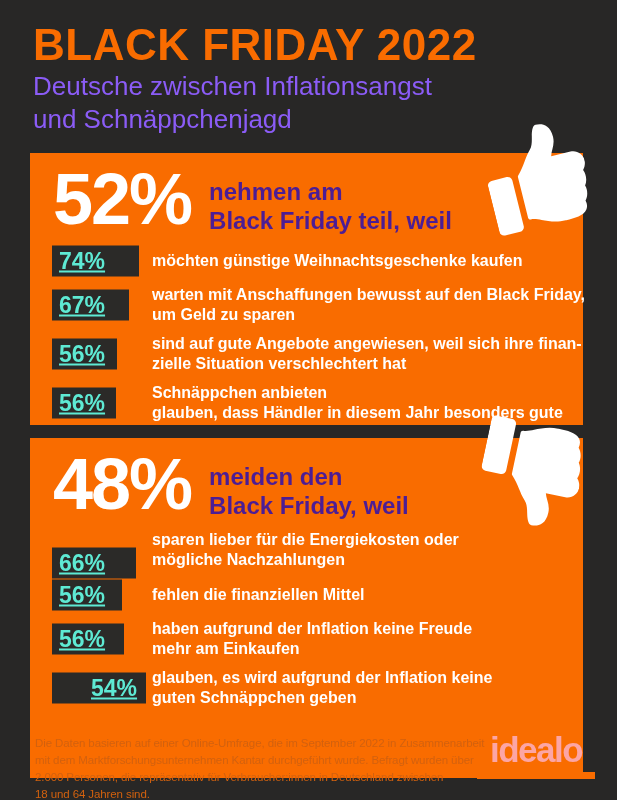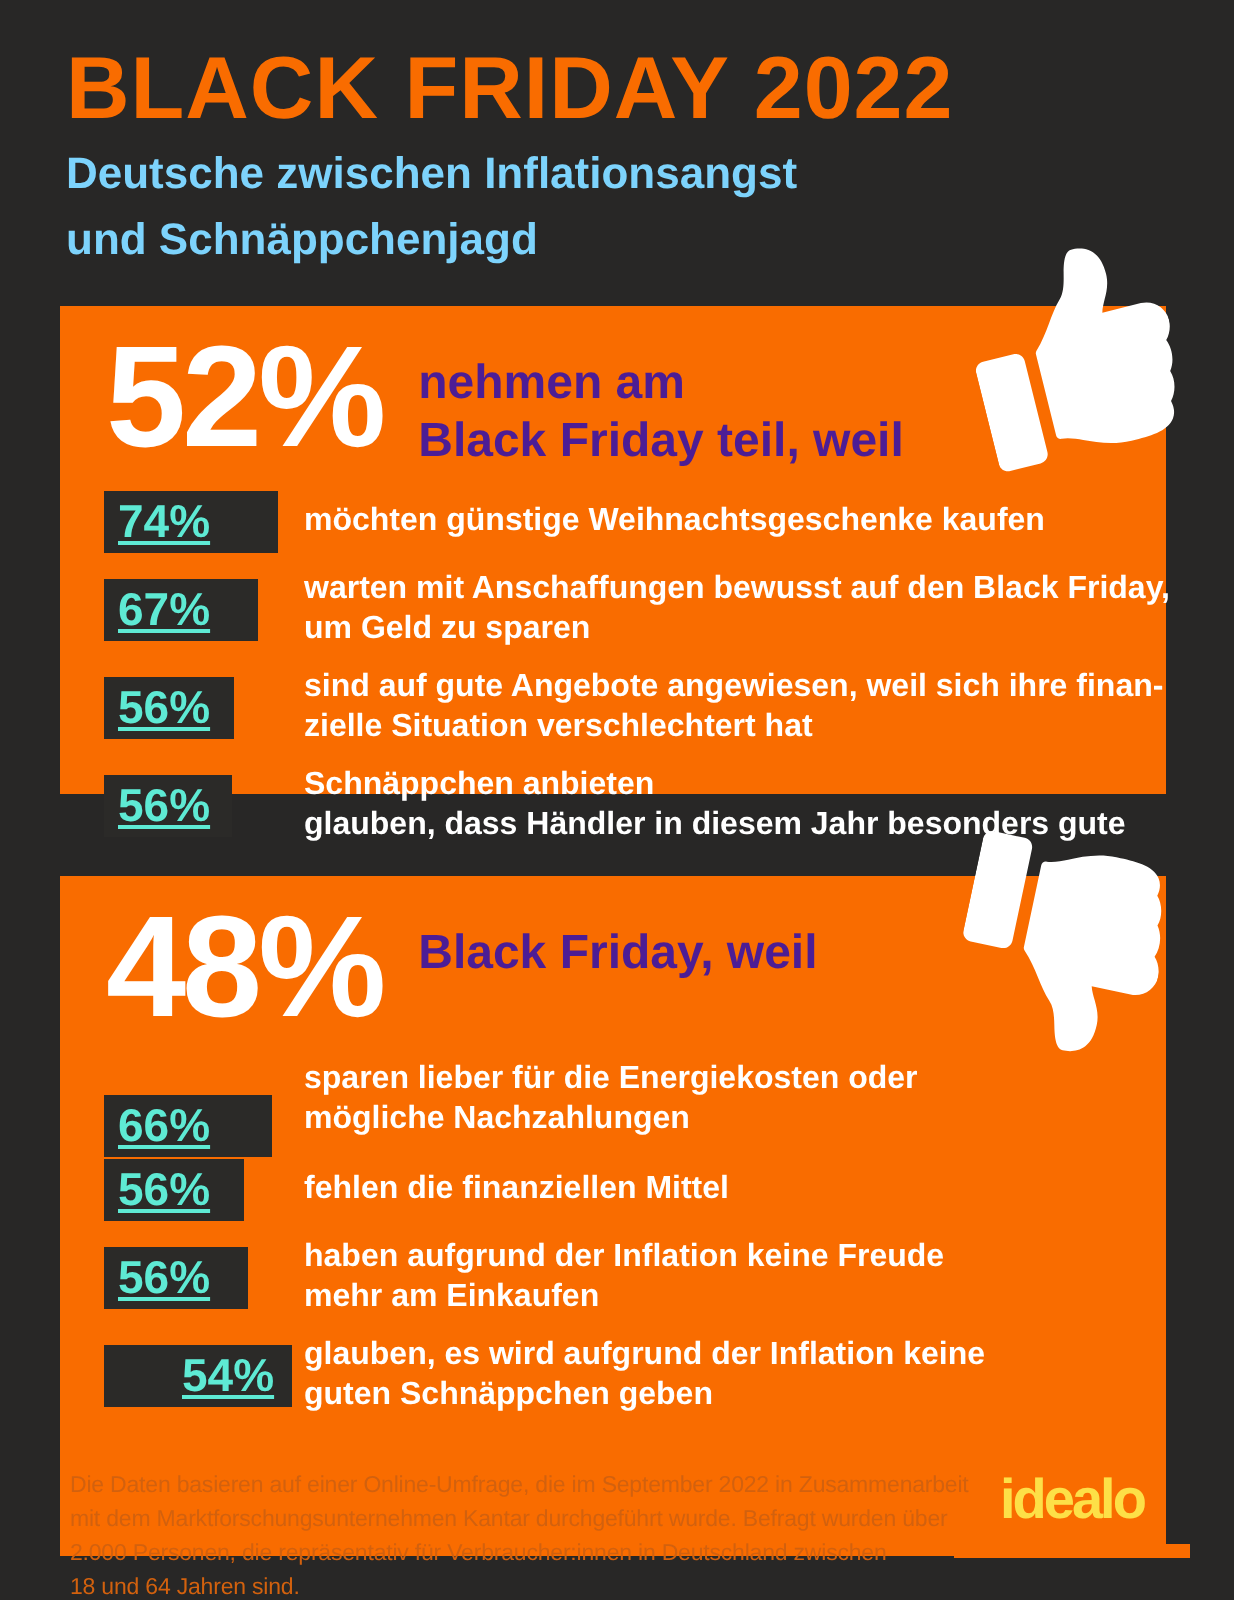--- a/index.html
+++ b/index.html
@@ -13,30 +13,30 @@
   .stage{position:absolute;inset:0;width:617px;height:800px;}
 
   
   .main-title{
     position:absolute;left:33px;top:20px;
     color:#F96C00;font-size:44px;font-weight:800;letter-spacing:0.5px;
     white-space:nowrap;
   }
   .subtitle{
     position:absolute;left:33px;top:70px;
-    color:#7dd3fc;font-size:22px;font-weight:700;line-height:33px;
+    color:#8b5cf6;font-size:26px;font-weight:400;line-height:33px;
     white-space:nowrap;
   }
 
   
   .panel{
     position:absolute;left:30px;width:553px;
     background:#F96C00;
   }
-  .panel-1{top:153px;height:244px;}
+  .panel-1{top:153px;height:272px;}
   .panel-2{top:438px;height:340px;}
 
   .panel-header{
     display:flex;align-items:flex-start;
     padding:4px 0 0 23px;height:88px;
   }
   .big-pct{
     color:#ffffff;font-size:72px;font-weight:800;
     line-height:84px;letter-spacing:-2px;
   }
@@ -79,21 +79,21 @@
   .disclaimer{
     position:absolute;left:35px;top:735px;
     color:#D2610E;font-size:11.5px;font-weight:400;line-height:17px;
     letter-spacing:-0.1px;white-space:nowrap;
   }
   .logo{
     position:absolute;right:22px;top:729px;width:118px;
     text-align:center;
   }
   .logo-text{
-    color:#fde047;font-size:28px;font-weight:800;letter-spacing:-1.5px;
+    color:#fca5a5;font-size:35px;font-weight:800;letter-spacing:-1.5px;
     line-height:42px;
   }
   .logo-bar{
     height:7px;background:#F96C00;margin-top:1px;width:118px;
   }
 </style>
 </head>
 <body>
 
 <div class="stage">
@@ -162,20 +162,21 @@
   <div class="panel panel-2">
     <span class="thumb-icon thumb-down">
       <svg viewBox="0 0 512 512" xmlns="http://www.w3.org/2000/svg">
           <path d="M104 224H24c-13.255 0-24 10.745-24 24v240c0 13.255 10.745 24 24 24h80c13.255 0 24-10.745 24-24V248c0-13.255-10.745-24-24-24zM384 81.452c0 42.416-25.97 66.208-33.277 94.548h101.723c33.397 0 59.397 27.746 59.553 58.098.084 17.938-7.546 37.249-19.439 49.197l-.11.11c9.836 23.337 8.237 56.037-9.308 79.469 8.681 25.895-.069 57.704-16.382 74.757 4.298 17.598 2.244 32.575-6.148 44.632C440.202 511.587 389.616 512 346.839 512l-2.845-.001c-48.287-.017-87.806-17.598-119.56-31.725-15.957-7.099-36.821-15.887-52.651-16.178-6.54-.12-11.783-5.457-11.783-11.998v-213.77c0-3.2 1.282-6.271 3.558-8.521 39.614-39.144 56.648-80.587 89.117-113.111 14.804-14.832 20.188-37.236 25.393-58.902C282.515 39.293 291.817 0 312 0c24 0 72 8 72 81.452z"></path>
         </svg>
     </span>
 
     <div class="panel-header">
       <div class="big-pct">48%</div>
       <div class="panel-heading">
+        <div>meiden den</div>
         <div>Black Friday, weil</div>
       </div>
     </div>
 
     <div class="rows">
       <div class="row">
         <div class="bar" style="width: 84px; margin-top: 13px;">
           <span class="bar-pct">66%</span>
         </div>
         <div class="row-text">

